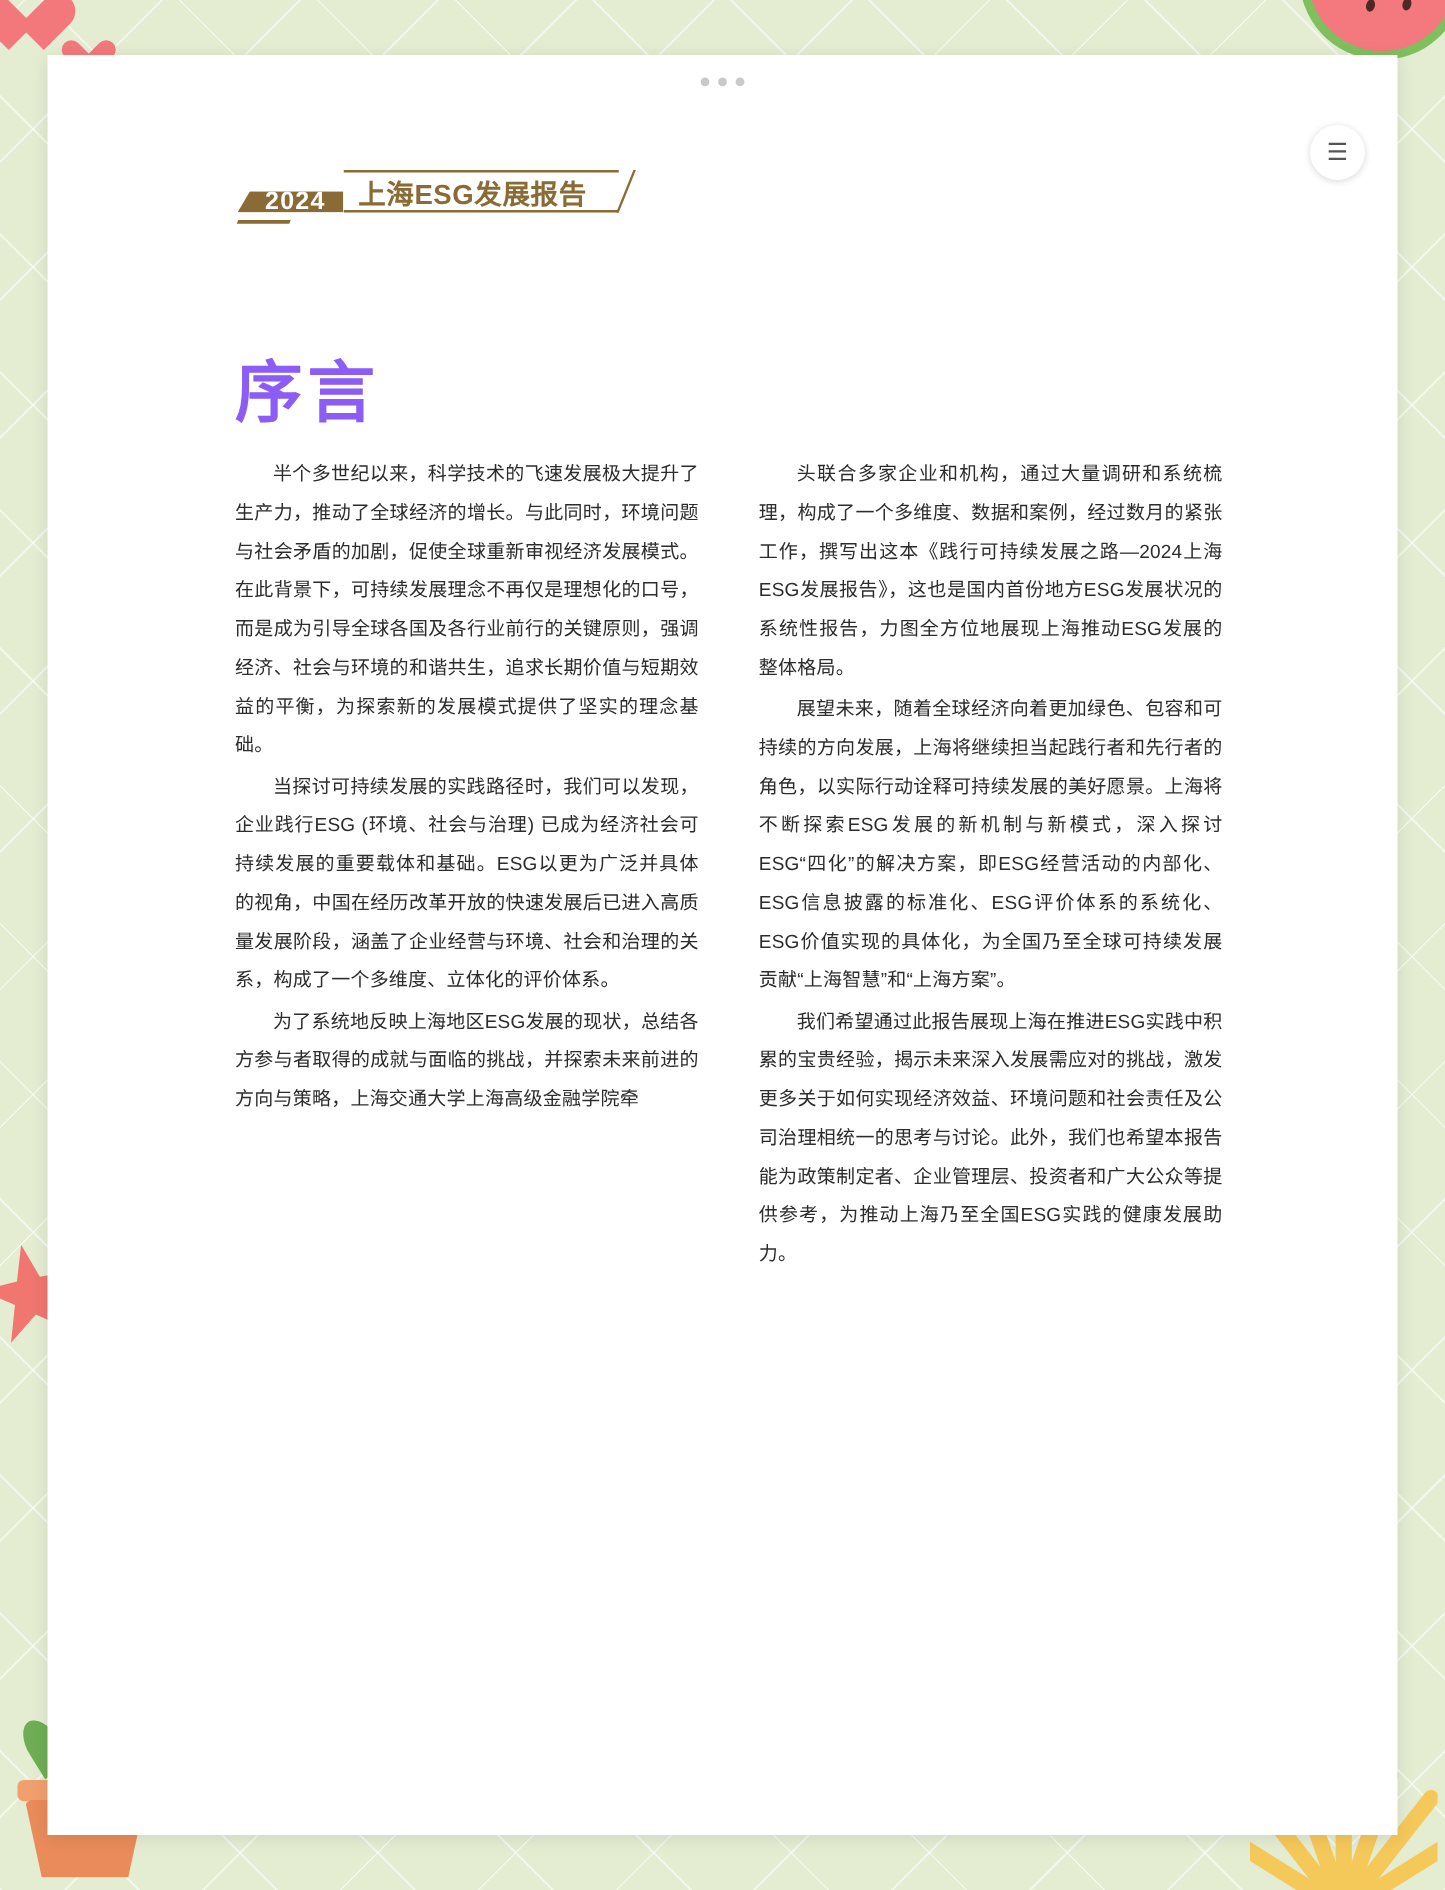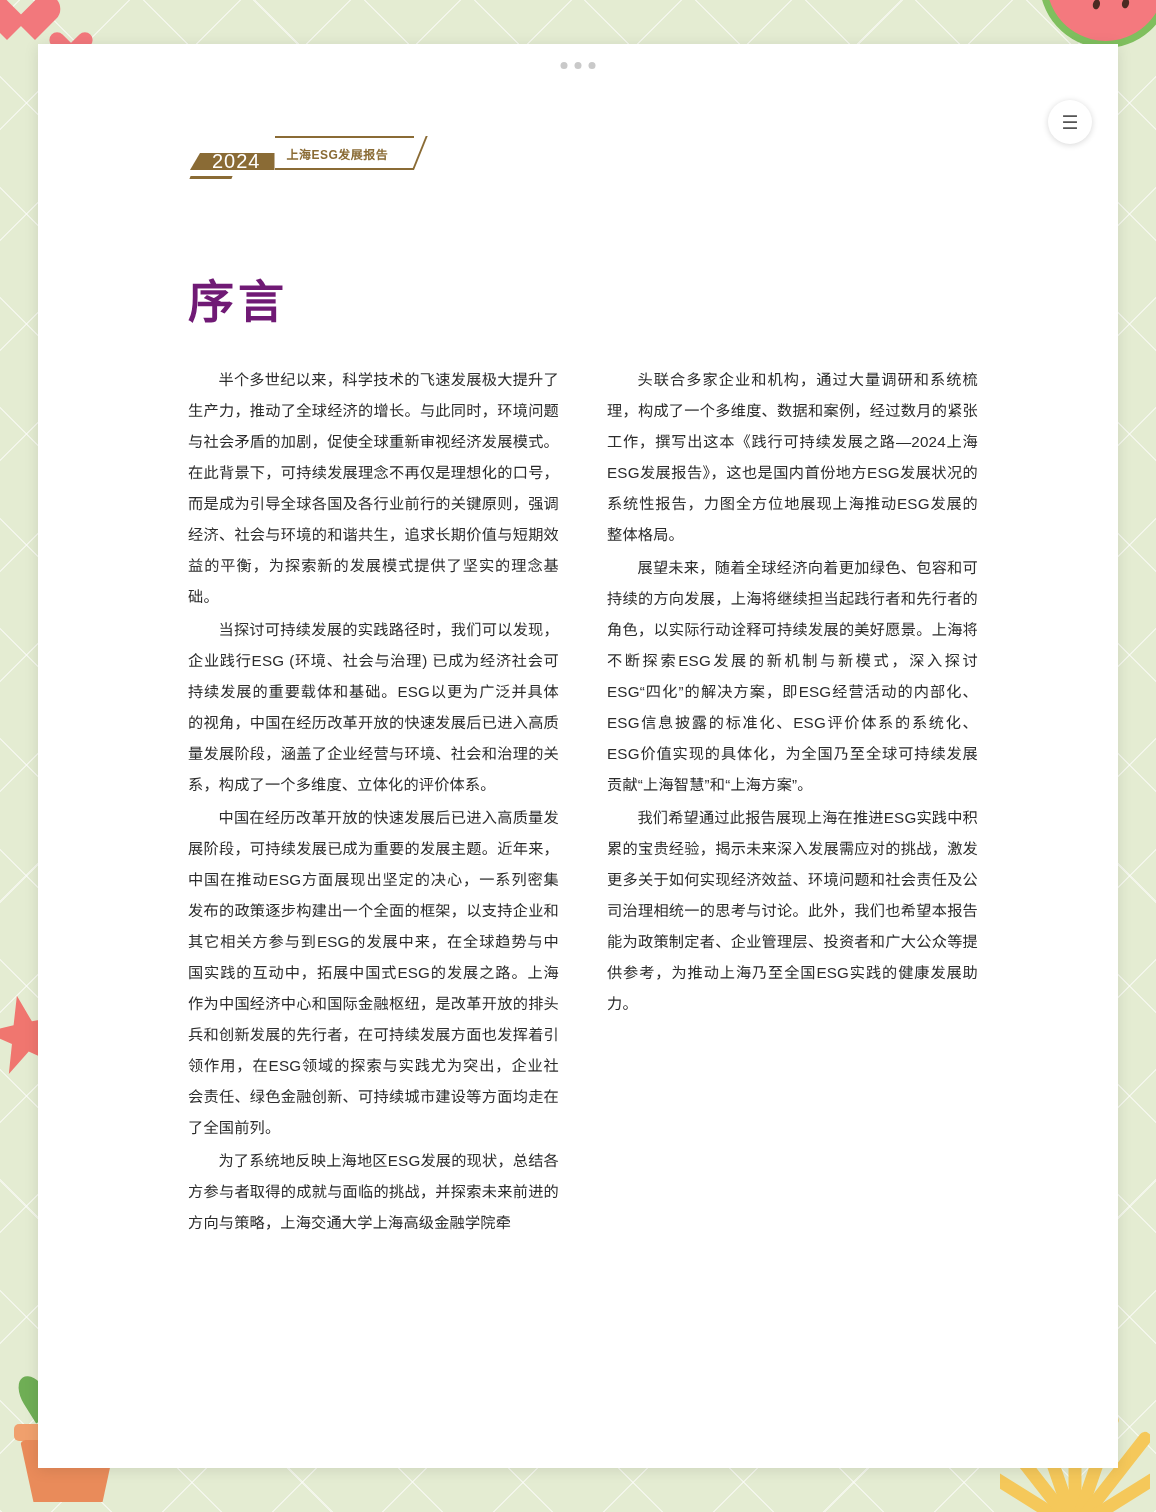--- a/index.html
+++ b/index.html
@@ -140,31 +140,31 @@
     left: 152px;
     top: 92px;
     height: 34px;
     display: flex;
     align-items: stretch;
   }
   #report-tag .tag-left {
     background: #8a6b35;
     color: #ffffff;
     font-size: 20px;
-    font-weight: 400;
+    font-weight: 700;
     letter-spacing: 1px;
     padding: 0 14px 0 22px;
     display: flex; align-items: center;
     clip-path: polygon(10px 0, 100% 0, 100% 100%, 0 100%);
     position: relative;
     margin-top: 17px;
   }
   #report-tag .tag-right {
     color: #8a6b35;
-    font-size: 12px;
+    font-size: 22px;
     font-weight: 700;
     letter-spacing: 0.5px;
     display: flex; align-items: center;
     padding: 0 26px 0 12px;
     border-top: 2px solid #8a6b35;
     border-bottom: 2px solid #8a6b35;
     position: relative;
   }
   #report-tag .tag-right::after {
     content: "";
@@ -182,23 +182,23 @@
     background: #8a6b35;
     transform: skewX(-22deg);
   }
 
   
   #section-title {
     position: absolute;
     left: 150px;
     top: 190px;
     font-family: "DejaVu Serif", "Liberation Serif", serif;
-    font-size: 46px;
+    font-size: 54px;
     font-weight: 700;
-    color: #701a75;
+    color: #8b5cf6;
     letter-spacing: 4px;
   }
 
   
   #body-columns {
     position: absolute;
     left: 150px;
     top: 320px;
     width: 790px;
     display: flex;
@@ -269,21 +269,20 @@
     <div class="tag-right">上海ESG发展报告</div>
     <div class="tag-underline"></div>
   </div>
 
   <h1 id="section-title">序言</h1>
 
   <div id="body-columns">
     <div class="col">
       <p>半个多世纪以来，科学技术的飞速发展极大提升了生产力，推动了全球经济的增长。与此同时，环境问题与社会矛盾的加剧，促使全球重新审视经济发展模式。在此背景下，可持续发展理念不再仅是理想化的口号，而是成为引导全球各国及各行业前行的关键原则，强调经济、社会与环境的和谐共生，追求长期价值与短期效益的平衡，为探索新的发展模式提供了坚实的理念基础。</p>
       <p>当探讨可持续发展的实践路径时，我们可以发现，企业践行ESG (环境、社会与治理) 已成为经济社会可持续发展的重要载体和基础。ESG以更为广泛并具体的视角，中国在经历改革开放的快速发展后已进入高质量发展阶段，涵盖了企业经营与环境、社会和治理的关系，构成了一个多维度、立体化的评价体系。</p>
-      <p>中国在经历改革开放的快速发展后已进入高质量发展阶段，可持续发展已成为重要的发展主题。近年来，中国在推动ESG方面展现出坚定的决心，一系列密集发布的政策逐步构建出一个全面的框架，以支持企业和其它相关方参与到ESG的发展中来，在全球趋势与中国实践的互动中，拓展中国式ESG的发展之路。上海作为中国经济中心和国际金融枢纽，是改革开放的排头兵和创新发展的先行者，在可持续发展方面也发挥着引领作用，在ESG领域的探索与实践尤为突出，企业社会责任、绿色金融创新、可持续城市建设等方面均走在了全国前列。</p>
       <p>为了系统地反映上海地区ESG发展的现状，总结各方参与者取得的成就与面临的挑战，并探索未来前进的方向与策略，上海交通大学上海高级金融学院牵</p>
     </div>
     <div class="col">
       <p>头联合多家企业和机构，通过大量调研和系统梳理，构成了一个多维度、数据和案例，经过数月的紧张工作，撰写出这本《践行可持续发展之路—2024上海ESG发展报告》，这也是国内首份地方ESG发展状况的系统性报告，力图全方位地展现上海推动ESG发展的整体格局。</p>
       <p>展望未来，随着全球经济向着更加绿色、包容和可持续的方向发展，上海将继续担当起践行者和先行者的角色，以实际行动诠释可持续发展的美好愿景。上海将不断探索ESG发展的新机制与新模式，深入探讨ESG“四化”的解决方案，即ESG经营活动的内部化、ESG信息披露的标准化、ESG评价体系的系统化、ESG价值实现的具体化，为全国乃至全球可持续发展贡献“上海智慧”和“上海方案”。</p>
       <p>我们希望通过此报告展现上海在推进ESG实践中积累的宝贵经验，揭示未来深入发展需应对的挑战，激发更多关于如何实现经济效益、环境问题和社会责任及公司治理相统一的思考与讨论。此外，我们也希望本报告能为政策制定者、企业管理层、投资者和广大公众等提供参考，为推动上海乃至全国ESG实践的健康发展助力。</p>
     </div>
   </div>
 
 </div>

